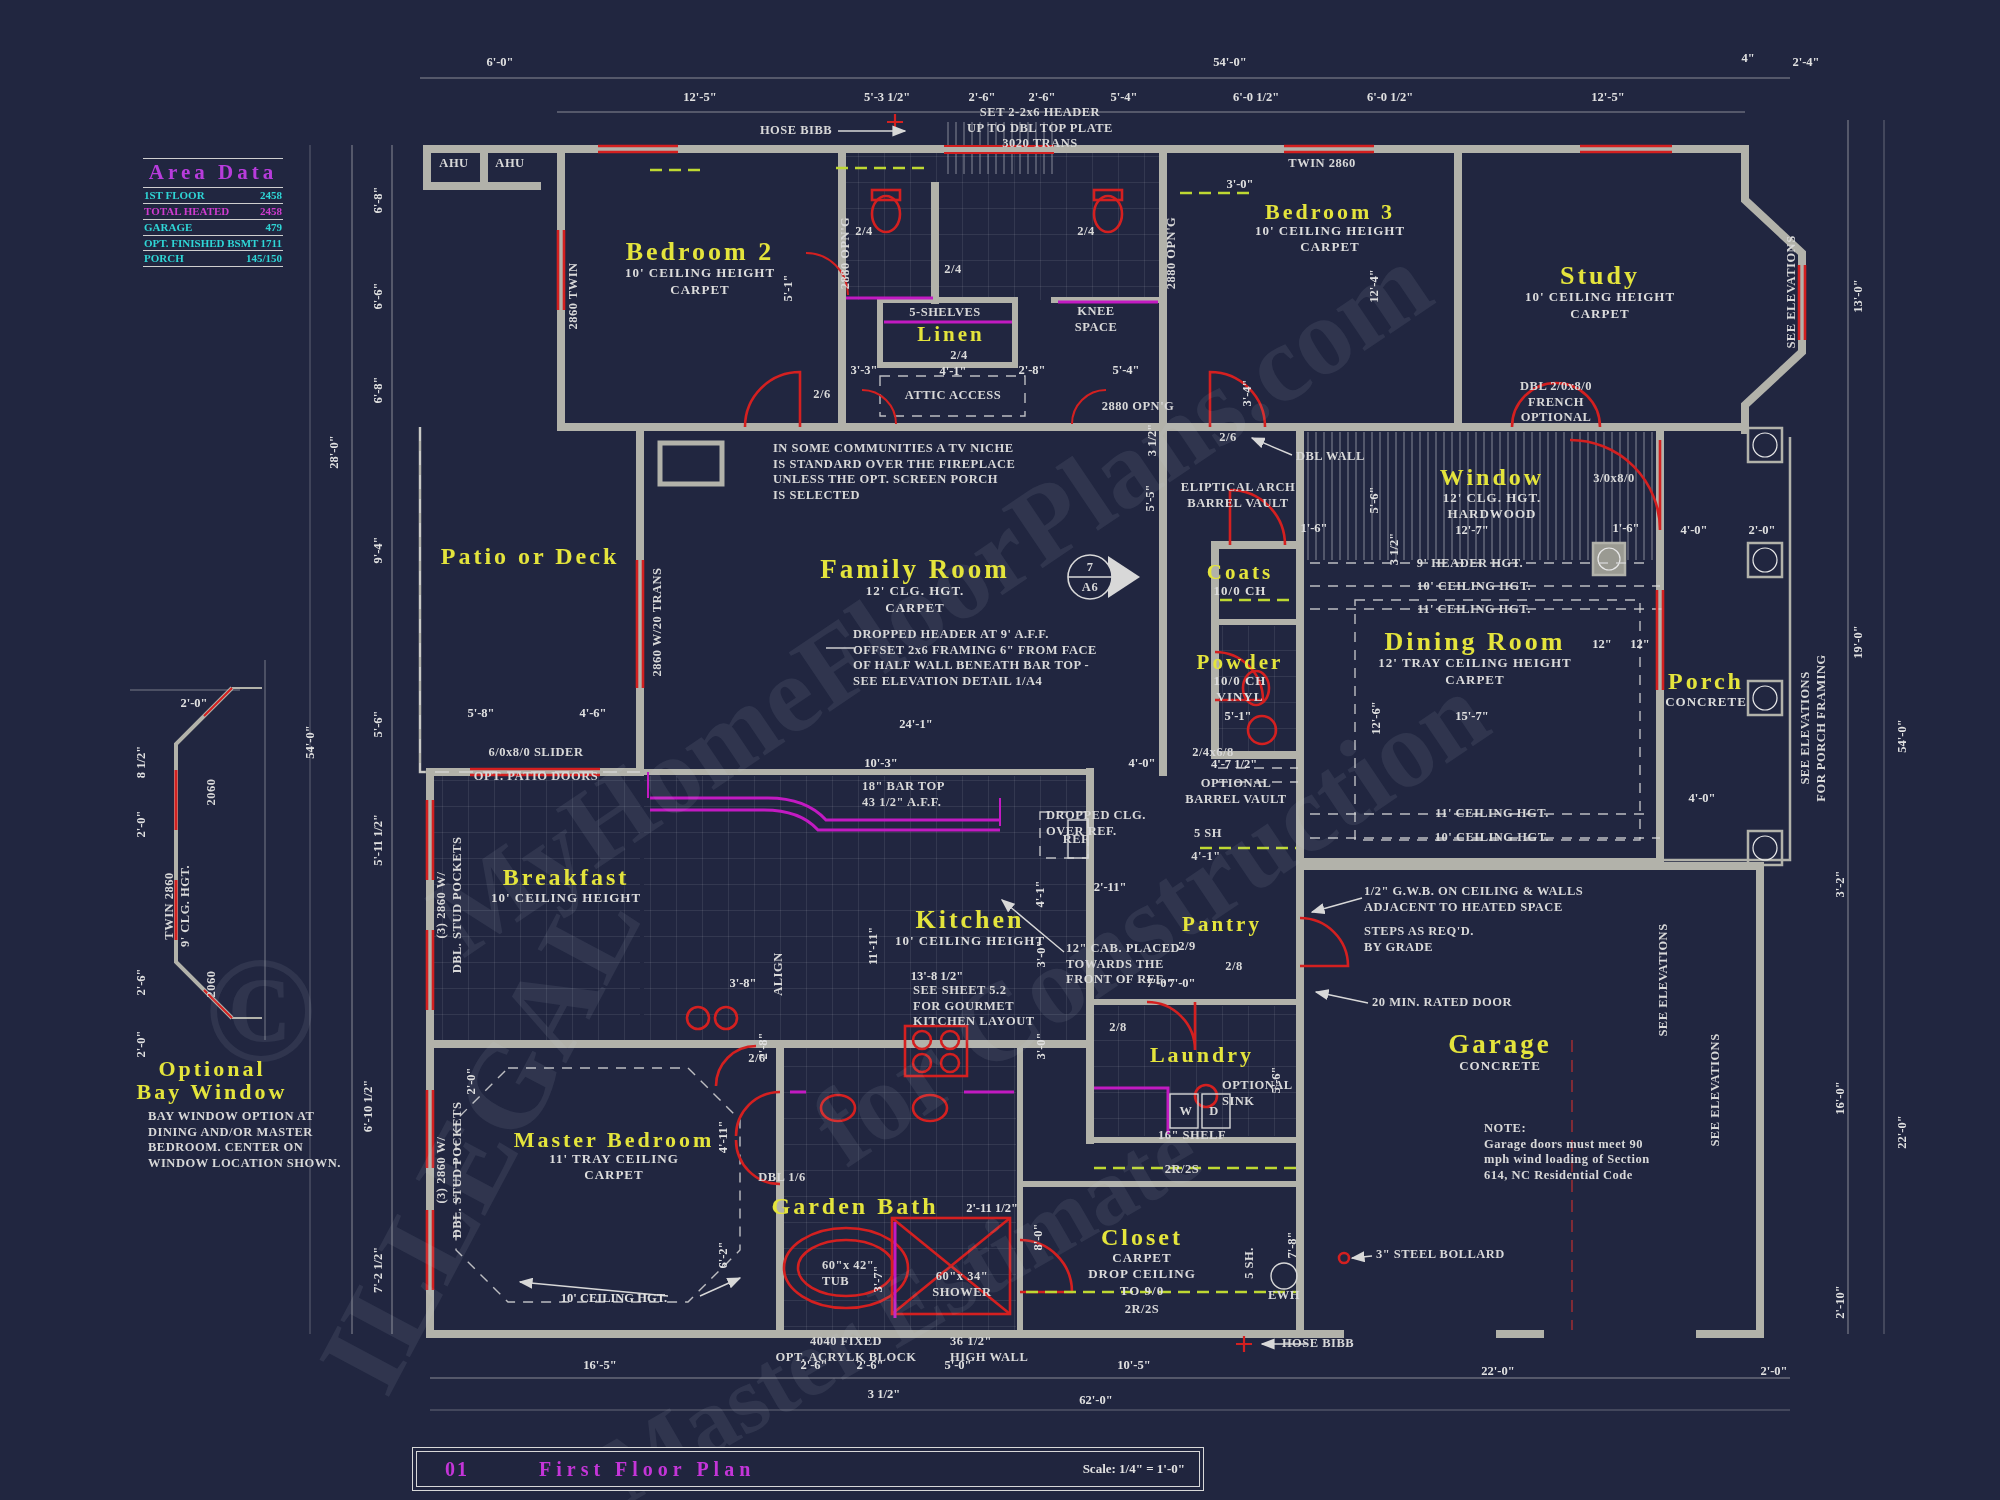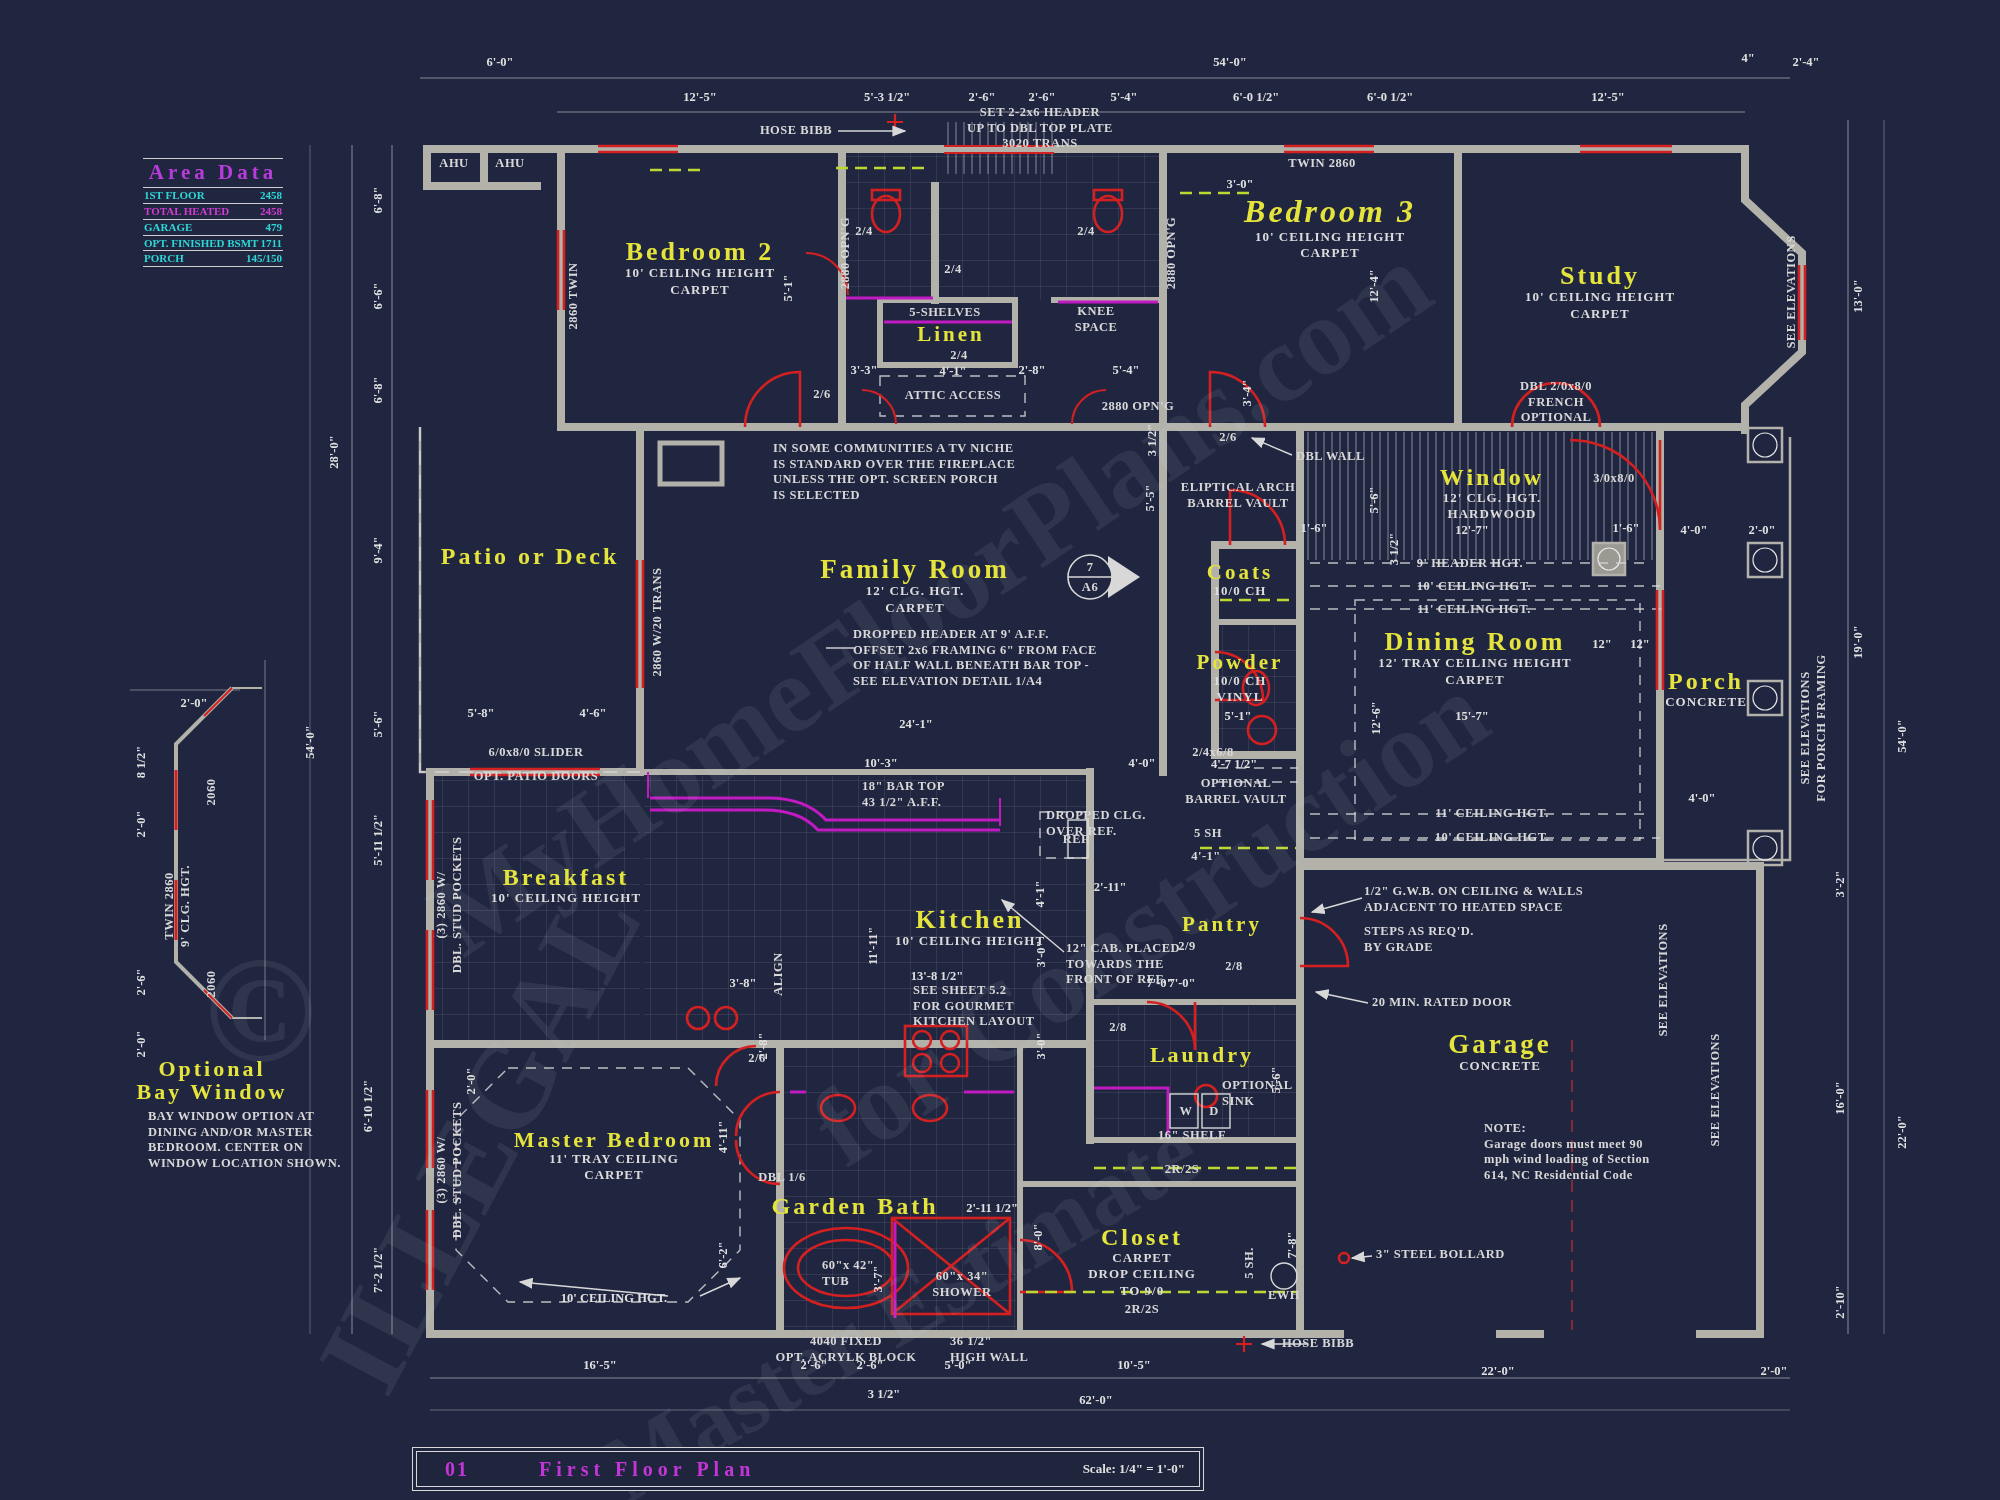--- a/index.html
+++ b/index.html
@@ -300,21 +300,21 @@
       <div class="wm" style="left: 930px; top: 600px; font-size: 110px; transform: translate(-50%, -50%) rotate(-34deg);">MyHomeFloorPlans.com</div>
       <div class="wm" style="left: 1150px; top: 920px; font-size: 110px; transform: translate(-50%, -50%) rotate(-34deg);">for Construction</div>
       <div class="wm" style="left: 480px; top: 1140px; font-size: 120px; transform: translate(-50%, -50%) rotate(-62deg);">ILLEGAL</div>
       <div class="wm" style="left: 900px; top: 1310px; font-size: 95px; transform: translate(-50%, -50%) rotate(-30deg);">Master Estimate</div>
       <div class="wm" style="left: 260px; top: 1010px; font-size: 150px; transform: translate(-50%, -50%) rotate(0deg);">©</div>
     </div>
   <div class="layer" id="room-layer">
       <div class="room" style="left: 700px; top: 268px;"><div class="rname" style="font-size: 26px;">Bedroom 2</div><div class="rsub">10' CEILING HEIGHT
 CARPET</div></div>
       <div class="room" style="left: 951px; top: 334px;"><div class="rname" style="font-size: 21px;">Linen</div></div>
-      <div class="room" style="left: 1330px; top: 228px;"><div class="rname" style="font-size: 32px; font-style: italic;">Bedroom 3</div><div class="rsub">10' CEILING HEIGHT
+      <div class="room" style="left: 1330px; top: 228px;"><div class="rname" style="font-size: 22px;">Bedroom 3</div><div class="rsub">10' CEILING HEIGHT
 CARPET</div></div>
       <div class="room" style="left: 1600px; top: 292px;"><div class="rname" style="font-size: 26px;">Study</div><div class="rsub">10' CEILING HEIGHT
 CARPET</div></div>
       <div class="room" style="left: 530px; top: 557px;"><div class="rname" style="font-size: 24px;">Patio or Deck</div></div>
       <div class="room" style="left: 915px; top: 585px;"><div class="rname" style="font-size: 27px;">Family Room</div><div class="rsub">12' CLG. HGT.
 CARPET</div></div>
       <div class="room" style="left: 1492px; top: 494px;"><div class="rname" style="font-size: 24px;">Window</div><div class="rsub">12' CLG. HGT.
 HARDWOOD</div></div>
       <div class="room" style="left: 1240px; top: 580px;"><div class="rname" style="font-size: 21px;">Coats</div><div class="rsub">10/0 CH</div></div>
       <div class="room" style="left: 1233px; top: 678px; margin-left: 7px;"><div class="rname" style="font-size: 21px;">Powder</div><div class="rsub">10/0 CH

